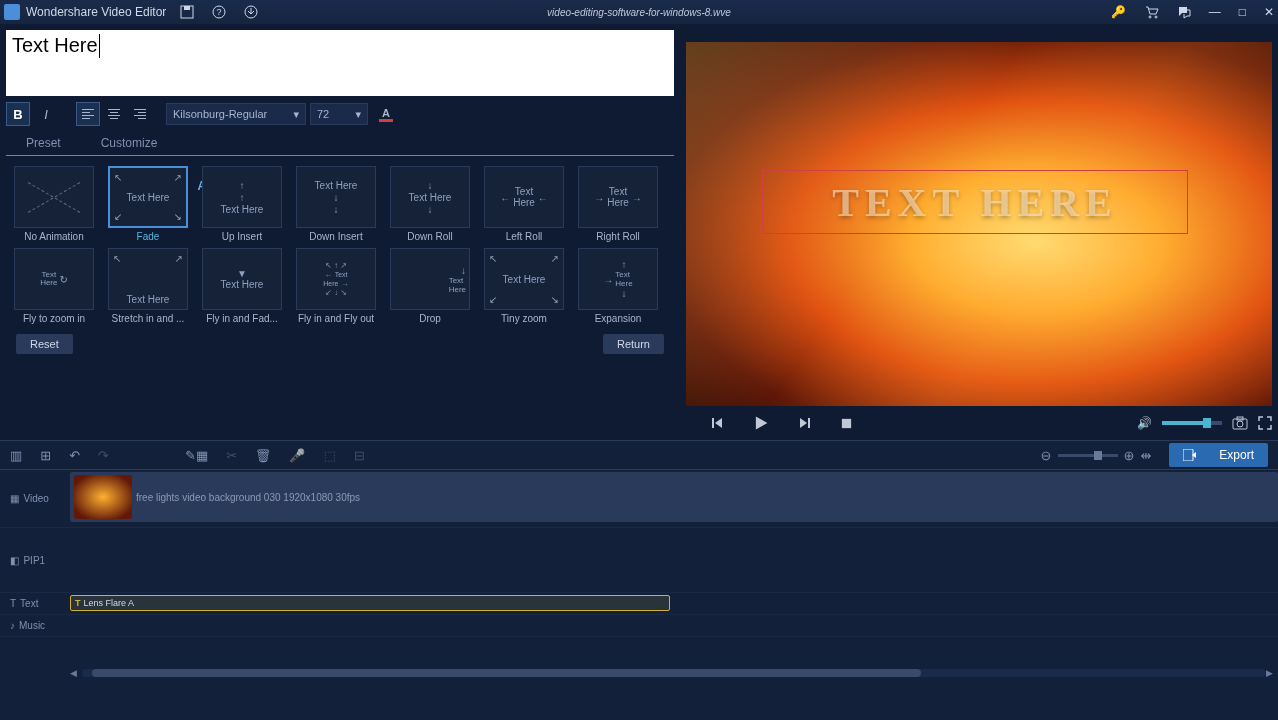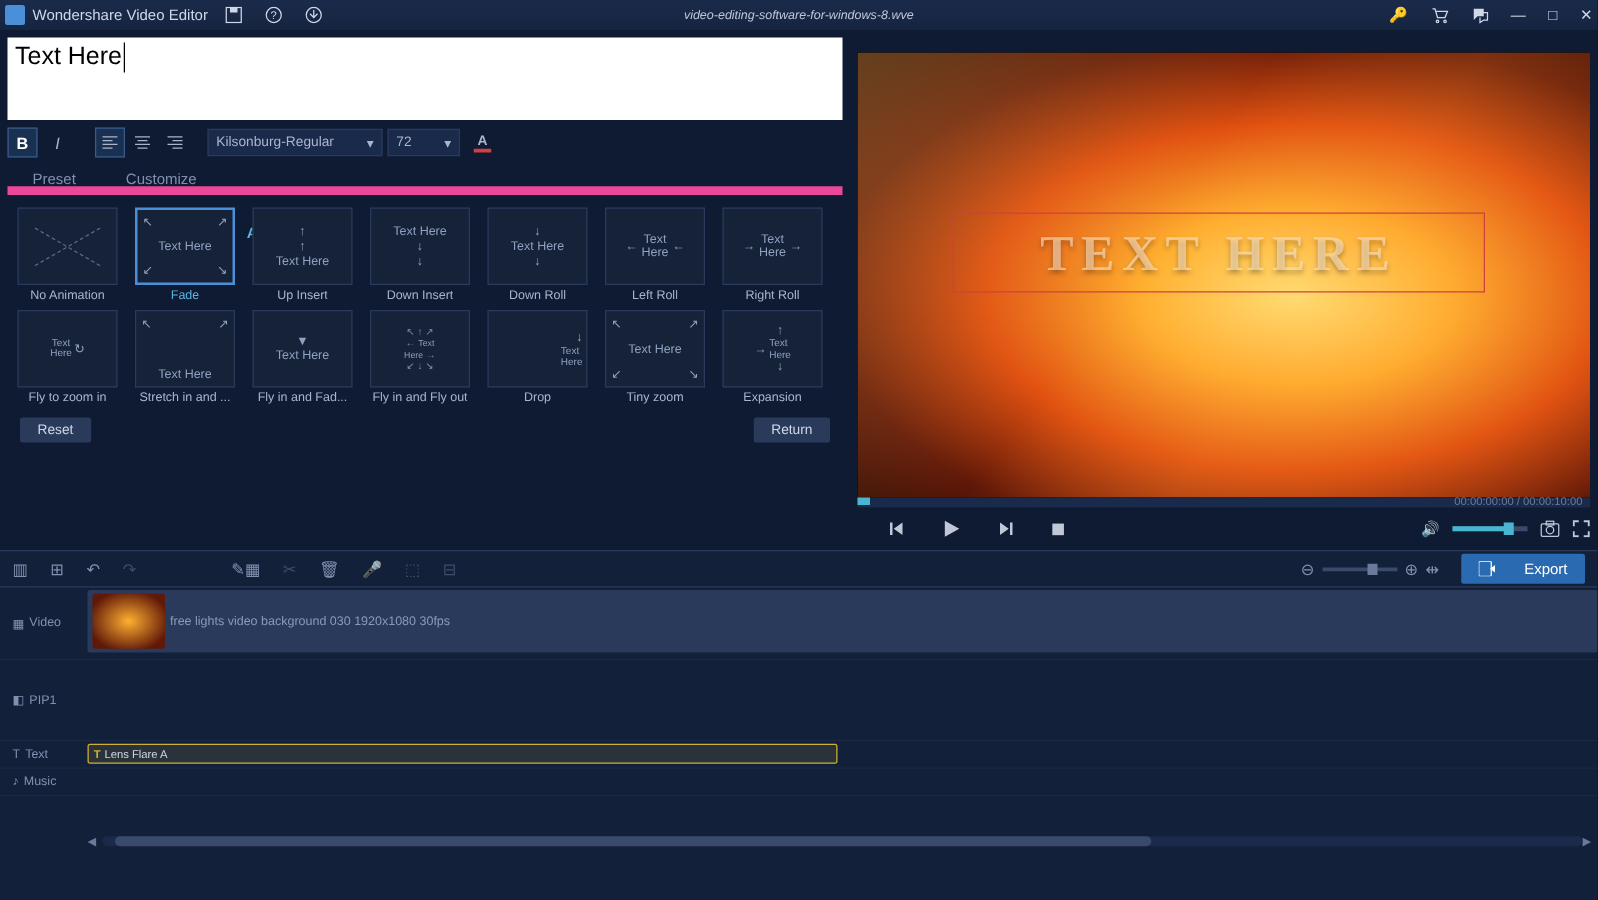--- a/index.html
+++ b/index.html
@@ -36,21 +36,21 @@
 .align-btn.active { border-color: #3a5a8a; background: #1a3050; }
 .align-lines { display: flex; flex-direction: column; gap: 2px; }
 .align-lines span { height: 1px; background: #aab5cc; }
 .font-select { background: #1a2a4a; border: 1px solid #2a3a5a; color: #aab5cc; padding: 2px 6px; width: 140px; height: 22px; margin-left: 10px; display: flex; align-items: center; justify-content: space-between; cursor: pointer; font-size: 11px; }
 .size-select { background: #1a2a4a; border: 1px solid #2a3a5a; color: #aab5cc; padding: 2px 6px; width: 58px; height: 22px; display: flex; align-items: center; justify-content: space-between; cursor: pointer; font-size: 11px; }
 .font-color { width: 16px; height: 22px; display: flex; flex-direction: column; align-items: center; justify-content: center; cursor: pointer; margin-left: 6px; }
 .font-color .letter { font-size: 11px; color: #aab5cc; font-weight: bold; }
 .font-color .bar { width: 14px; height: 3px; background: #d04040; }
 
 
-.tabs { display: flex; height: 24px; border-bottom: 7px solid #ec4899; }
+.tabs { display: flex; height: 24px; border-bottom: 1px solid #ec4899; }
 .tab { padding: 4px 20px; color: #8090b0; font-size: 12px; cursor: pointer; }
 .tab.active { color: #5ab5e0; font-weight: bold; margin-top: 43px; }
 
 
 .anim-grid { display: flex; flex-wrap: wrap; gap: 6px; padding: 10px 4px; }
 .anim-item { width: 88px; display: flex; flex-direction: column; align-items: center; cursor: pointer; }
 .anim-thumb { width: 80px; height: 62px; background: #152238; border: 1px solid #2a3a5a; display: flex; align-items: center; justify-content: center; position: relative; font-size: 9px; color: #8090b0; }
 .anim-thumb.selected { border: 2px solid #4a8fd8; }
 .anim-label { font-size: 10px; color: #aab5cc; margin-top: 3px; text-align: center; white-space: nowrap; overflow: hidden; text-overflow: ellipsis; max-width: 84px; }
 .anim-label.selected { color: #5ab5e0; }
@@ -392,24 +392,20 @@
       <button class="pf-btn">Return</button>
     </div>
   </div>
 
   <div class="right-panel">
     <div class="preview">
       <div class="preview-bg"></div>
       <div class="preview-text-box">
         <span class="preview-text">TEXT HERE</span>
       </div>
-    </div>
-    <div class="player-bar">
-      <div class="player-progress"></div>
-      <span class="time-label">00:00:00:00 / 00:00:10:00</span>
     </div>
     <div class="player-controls">
       <div class="pc-left">
         <span class="pc-btn">
             <svg width="14" height="14" viewBox="0 0 14 14" fill="currentColor">
               <rect x="2" y="2" width="2" height="10"></rect>
               <path d="M12 2v10L5 7z"></path>
             </svg>
           </span>
         <span class="pc-btn">

